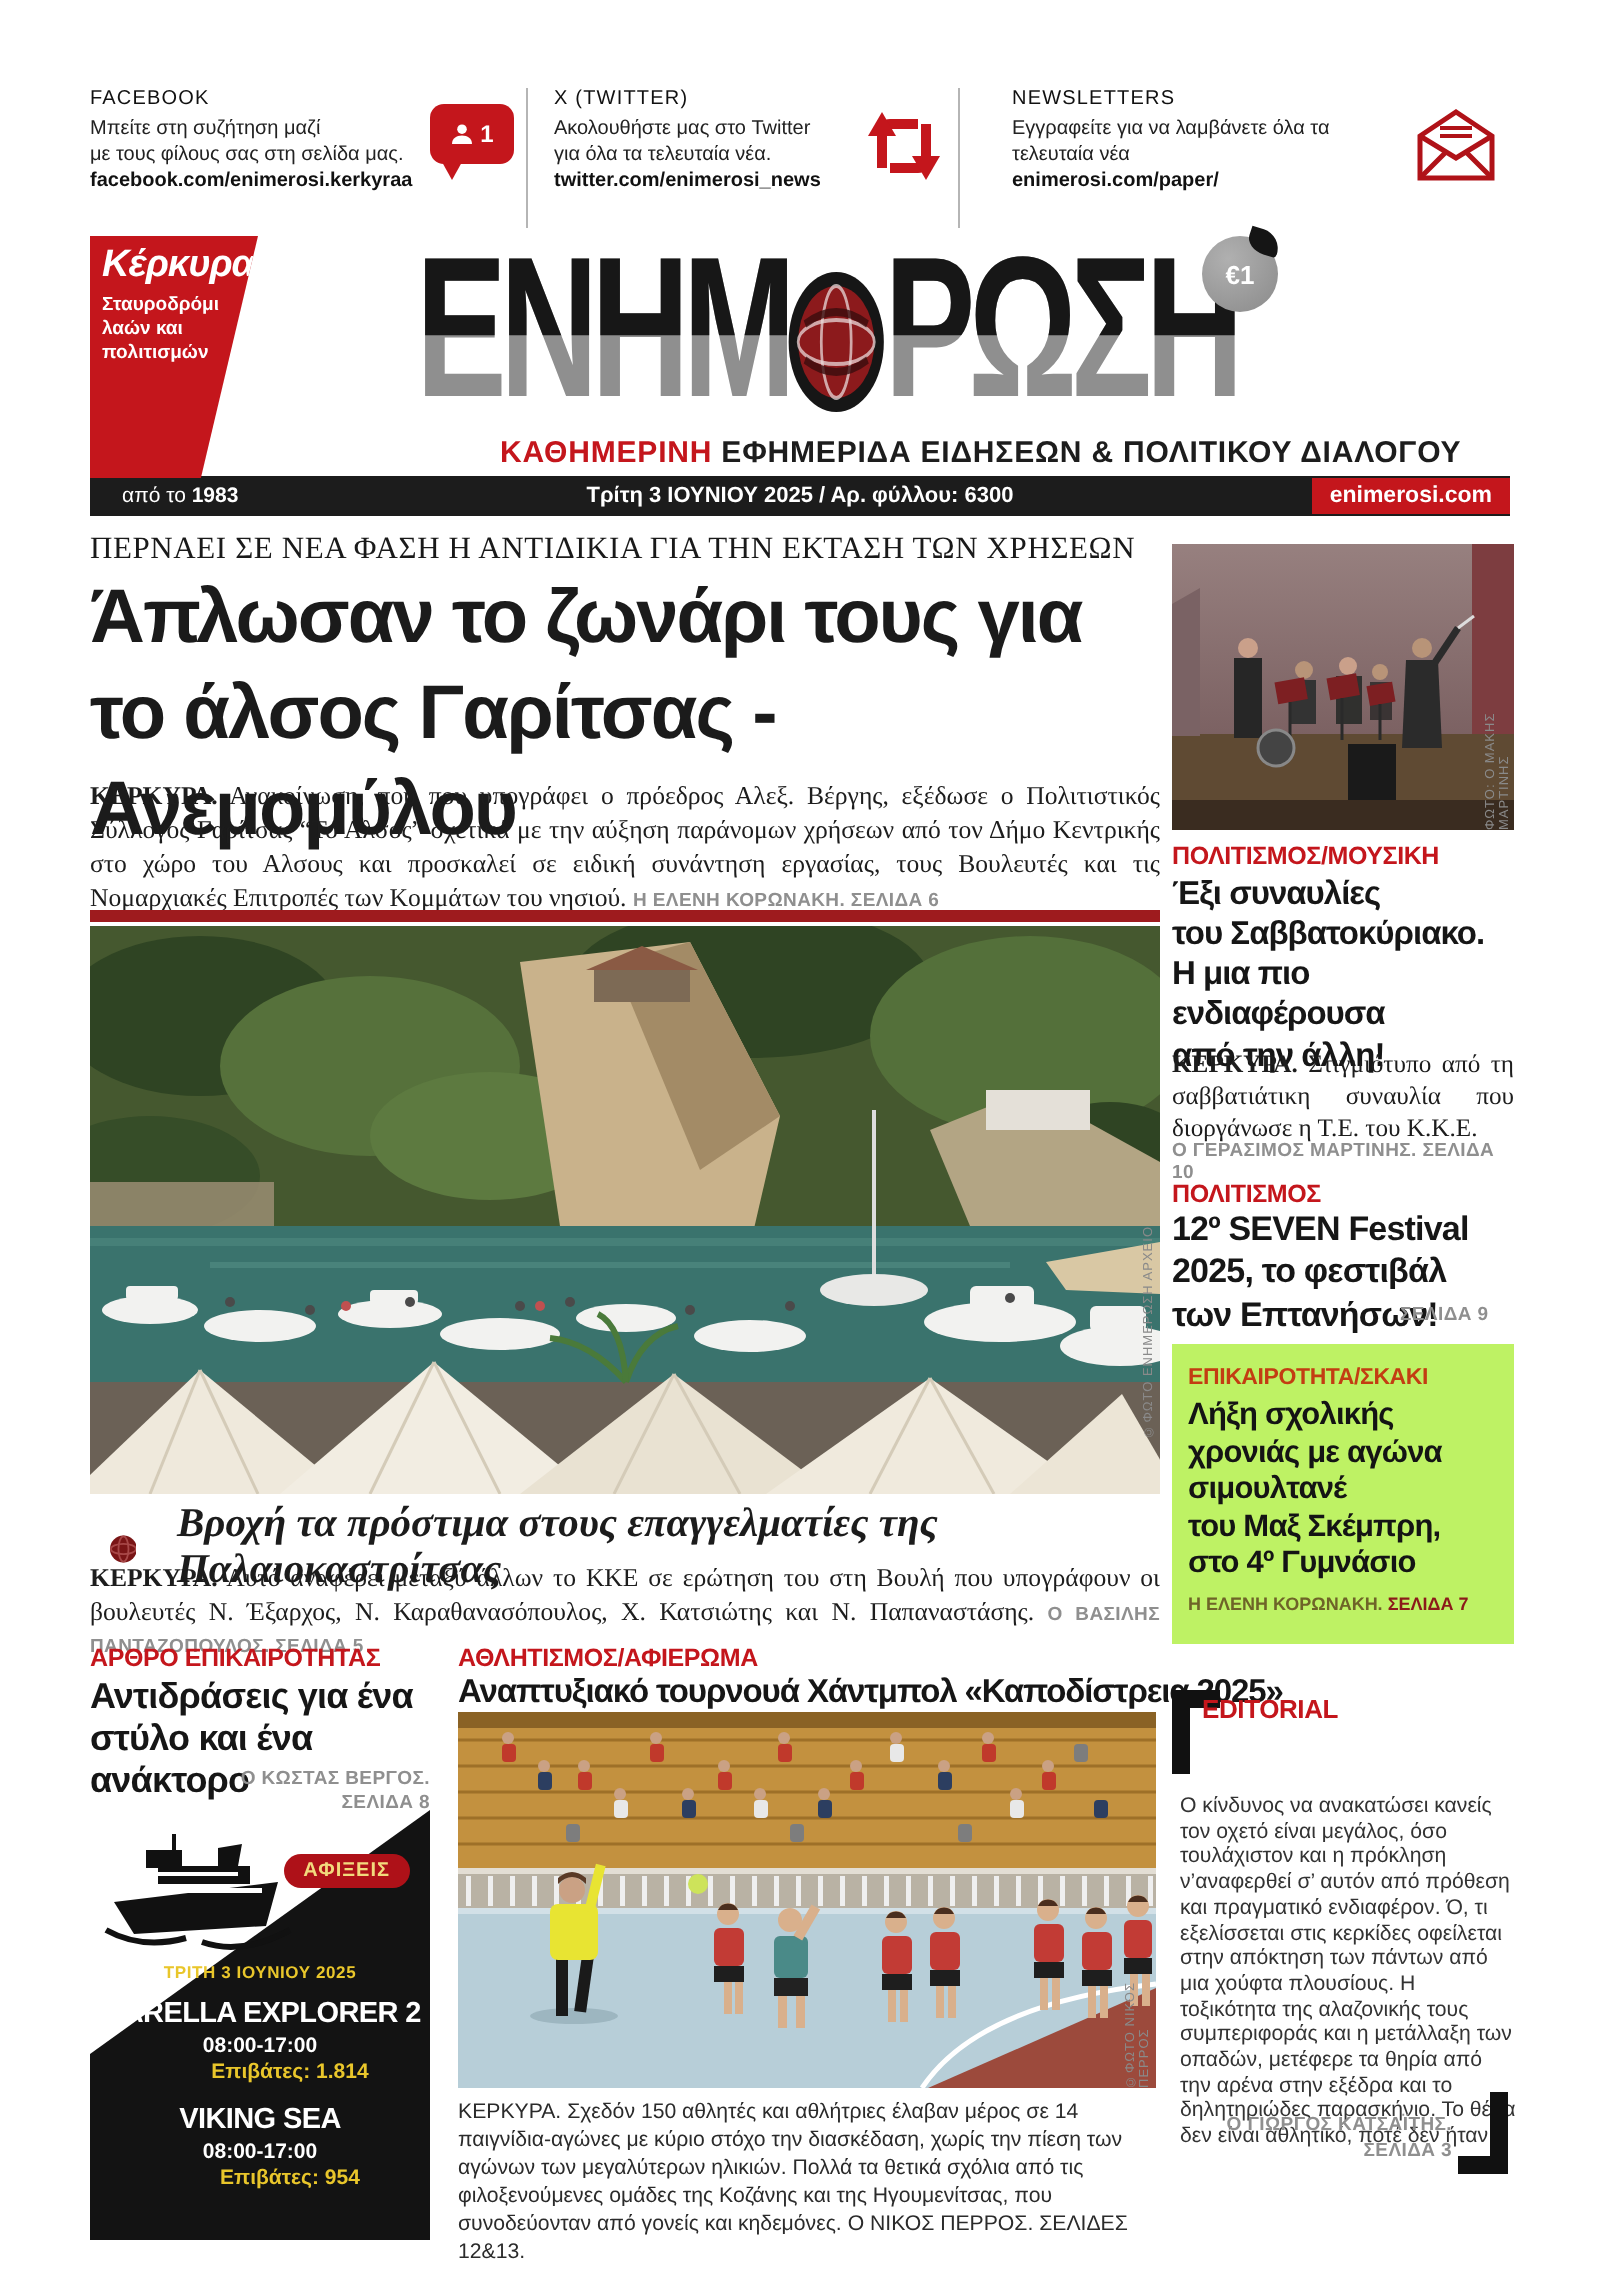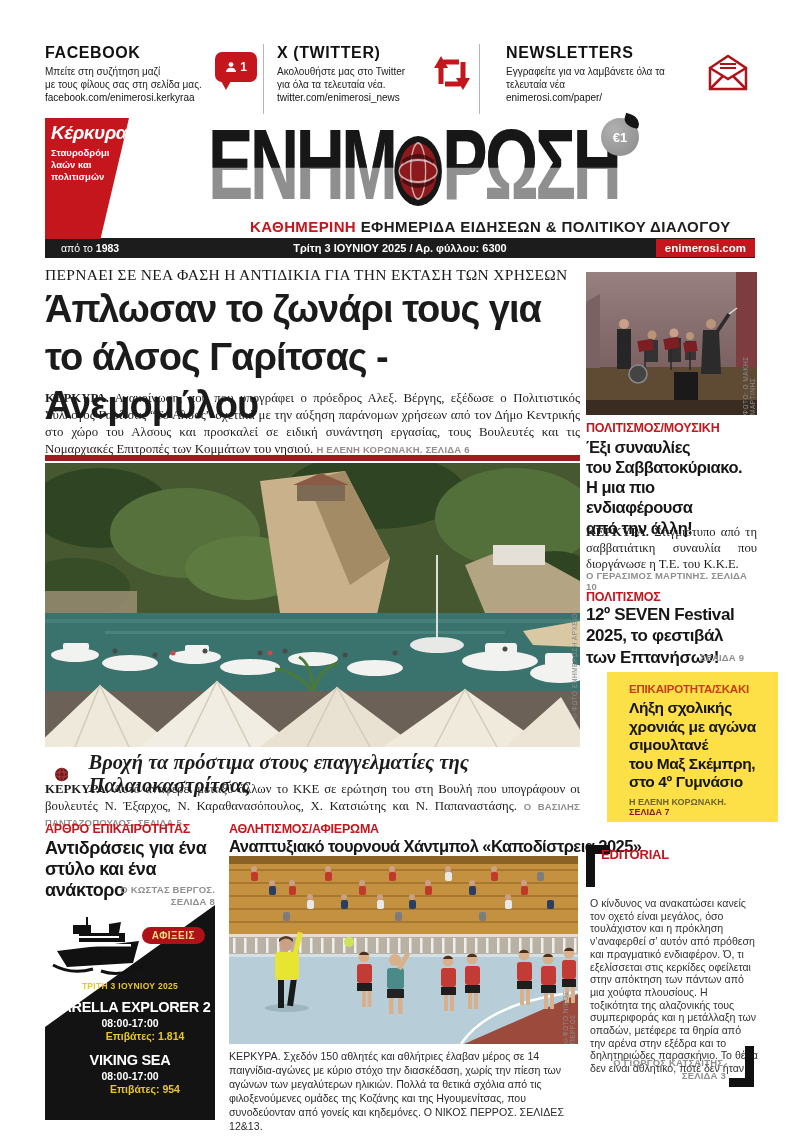--- a/index.html
+++ b/index.html
@@ -4,23 +4,23 @@
 <style>
   html,body{margin:0;padding:0;background:#e9e9e9;}
   #page{position:relative;width:800px;height:1137px;background:#ffffff;margin:0 auto;
         font-family:"Liberation Sans",sans-serif;overflow:hidden;box-shadow:0 0 6px rgba(0,0,0,.25);}
   .abs{position:absolute;}
   
   #socialbar{left:45px;top:44px;width:710px;height:70px;display:flex;}
   .soc-col{display:flex;align-items:flex-start;}
   .soc-col + .soc-col{border-left:1px solid #b5b5b5;}
   .soc-txt{flex:1;}
-  .soc-title{font-size:16px;font-weight:700;color:#111;letter-spacing:.6px;margin-bottom:3px;}
+  .soc-title{font-size:10px;font-weight:400;color:#111;letter-spacing:.6px;margin-bottom:3px;}
   .soc-line{font-size:10px;color:#222;line-height:1.3;}
-  .soc-link{font-size:10px;font-weight:400;color:#111;line-height:1.35;cursor:pointer;}
+  .soc-link{font-size:10px;font-weight:700;color:#111;line-height:1.35;cursor:pointer;}
   .soc-ico{width:54px;display:flex;align-items:center;justify-content:center;padding-top:8px;}
   
   .fbpin{position:relative;width:42px;height:30px;background:#c4161c;border-radius:7px;
          display:flex;align-items:center;justify-content:center;gap:3px;color:#fff;font-weight:800;font-size:12px;}
   .fbpin::after{content:"";position:absolute;left:6px;bottom:-8px;border-left:5px solid transparent;
          border-right:5px solid transparent;border-top:9px solid #c4161c;}
   
   #regionbadge{left:45px;top:118px;width:84px;height:121px;background:#c4161c;
         clip-path:polygon(0 0,100% 0,66% 100%,0 100%);color:#fff;padding:4px 0 0 6px;box-sizing:border-box;z-index:3;}
   .region-name{font-size:19px;font-weight:800;font-style:italic;letter-spacing:-.5px;}
@@ -84,21 +84,21 @@
   
   #concertphoto{left:586px;top:272px;width:171px;height:143px;overflow:hidden;}
   #music-sec{left:586px;top:421px;}
   #music-title{left:586px;top:437px;width:175px;font-size:16.5px;font-weight:800;line-height:1.22;letter-spacing:-.5px;color:#161616;}
   #music-body{left:586px;top:524px;width:171px;font-family:"Liberation Serif",serif;font-size:12.6px;line-height:1.28;
         color:#1d1d1d;text-align:justify;margin:0;}
   #music-byl{left:586px;top:570px;width:171px;}
   #fest-sec{left:586px;top:590px;}
   #fest-title{left:586px;top:604px;width:180px;font-size:17px;font-weight:800;line-height:1.25;letter-spacing:-.4px;color:#161616;}
   #fest-page{left:700px;top:652px;}
-  #chessbox{left:586px;top:672px;width:171px;height:150px;background:#fde047;box-sizing:border-box;padding:11px 22px;margin-left:21px;}
+  #chessbox{left:586px;top:672px;width:171px;height:150px;background:#bef264;box-sizing:border-box;padding:11px 8px;}
   #chessbox .chess-sec{font-size:11.5px;font-weight:800;color:#c33d12;letter-spacing:-.2px;margin-bottom:4px;}
   #chessbox .chess-title{font-size:15.5px;font-weight:800;line-height:1.2;letter-spacing:-.4px;color:#141414;}
   #chessbox .chess-byl{margin-top:5px;font-size:9px;font-weight:700;color:#6e6428;}
   #chessbox .chess-byl .pg{color:#8b1a1a;}
   .bracket-tl{left:586px;top:845px;width:15px;height:33px;border-left:9px solid #111;border-top:9px solid #111;}
   #edit-label{left:601px;top:847px;font-size:13px;font-weight:800;color:#c4161c;letter-spacing:-.2px;}
   #edit-title{left:598px;top:863px;width:165px;font-size:19.5px;font-weight:800;letter-spacing:-.4px;color:#141414;}
   #edit-body{left:590px;top:897px;width:168px;font-size:10.6px;line-height:1.2;color:#333;margin:0;}
   #edit-byl{left:590px;top:1057px;width:136px;text-align:right;line-height:1.35;}
   .bracket-br{left:729px;top:1046px;width:16px;height:32px;border-right:9px solid #111;border-bottom:9px solid #111;}

